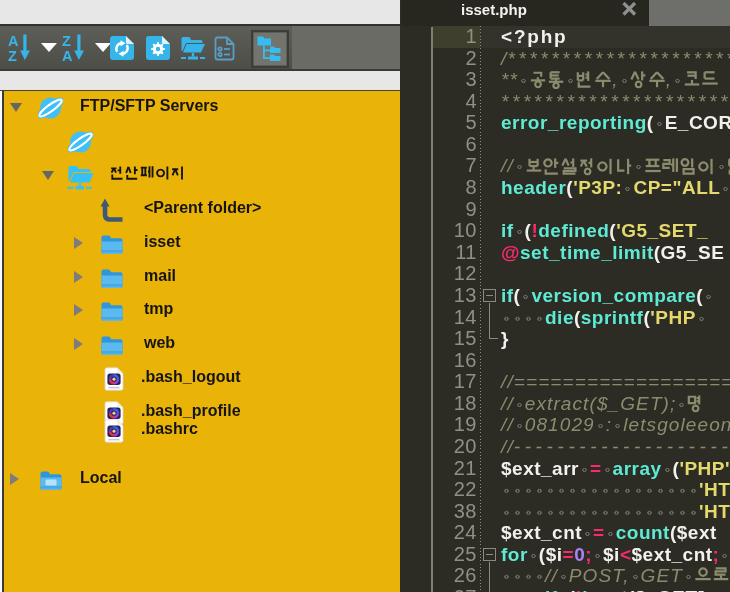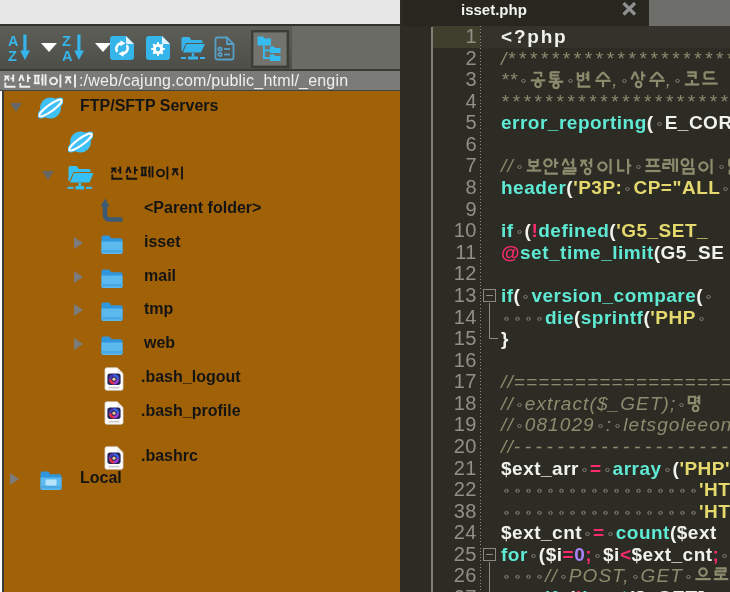--- a/index.html
+++ b/index.html
@@ -8,21 +8,21 @@
 
 #lpanel{position:absolute;left:0;top:0;width:400px;height:592px;background:#e7e7e7;}
 #titlebar{position:absolute;left:0;top:0;width:400px;height:24px;background:#4a4a4a;}
 #titlebar .t{position:absolute;left:7px;top:1px;font-size:15px;font-weight:700;color:#ececea;}
 #tbsep{position:absolute;left:0;top:24px;width:400px;height:2px;background:#32322f;}
 #toolbar{position:absolute;left:0;top:26px;width:400px;height:43px;background:#6b6b66;}
 #toolbar .lhalf{position:absolute;left:0;top:0;width:292px;height:43px;background:linear-gradient(#5e5e59,#4e4e49);}
 #toolsep{position:absolute;left:0;top:69px;width:400px;height:2px;background:#3a3a36;}
 #pathbar{position:absolute;left:0;top:71px;width:400px;height:19px;background:#7b7b77;color:#efefec;font-size:16px;line-height:19px;letter-spacing:0.2px;white-space:nowrap;}
 #pathsep{position:absolute;left:0;top:90px;width:400px;height:1px;background:#44443f;}
-#tree{position:absolute;left:0;top:91px;width:400px;height:501px;background:#a16207;}
+#tree{position:absolute;left:0;top:91px;width:400px;height:501px;background:#eab308;}
 #tree .ledge{position:absolute;left:1.5px;top:0;width:2px;height:501px;background:#3a3a3a;}
 #tree .wedge{position:absolute;left:0;top:0;width:1.5px;height:501px;background:#fbfbfb;}
 .row{position:absolute;left:0;width:400px;height:34px;}
 .row .lbl{position:absolute;top:6px;font-size:16px;font-weight:700;color:#141414;white-space:nowrap;}
 .tri{position:absolute;width:0;height:0;}
 .tri.d{border-left:6.5px solid transparent;border-right:6.5px solid transparent;border-top:9px solid #666;}
 .tri.r{border-top:6.5px solid transparent;border-bottom:6.5px solid transparent;border-left:9px solid #7c7c7c;}
 
 #ed{position:absolute;left:402px;top:0;width:328px;height:592px;background:#2c2c25;overflow:hidden;}
 #tabbar{position:absolute;left:0;top:0;width:328px;height:26px;background:#272720;}
@@ -122,33 +122,20 @@
 <path d="M6.5 6.5 L12 6.5 L13.5 8.5 L20 8.5 L20 15.5 L6.5 15.5 Z"></path>
 <rect x="12" y="15.5" width="1.8" height="13.5"></rect>
 <rect x="12" y="19.5" width="7" height="1.8"></rect>
             <rect x="12" y="27.2" width="7" height="1.8"></rect>
 <path d="M19 16.5 L23 16.5 L24 18 L29.5 18 L29.5 23 L19 23 Z"></path>
 <path d="M19 24.5 L23 24.5 L24 26 L29.5 26 L29.5 31 L19 31 Z"></path>
           </g>
         </svg>
       </div>
   <div id="toolsep"></div>
-  <div id="pathbar">
-        <span style="position:absolute;left:3px;"><span class="kc"><svg>
-              <use href="#k-jeon"></use>
-            </svg></span><span class="kc"><svg>
-              <use href="#k-san"></use>
-            </svg></span><span class="kc"><svg>
-              <use href="#k-pe"></use>
-            </svg></span><span class="kc"><svg>
-              <use href="#k-i"></use>
-            </svg></span><span class="kc"><svg>
-              <use href="#k-ji"></use>
-            </svg></span>:/web/cajung.com/public_html/_engin</span>
-      </div>
   <div id="pathsep"></div>
   <div id="tree">
     <div class="ledge"></div>
         <div class="wedge"></div>
     <div class="row" style="top:-0.5px">
           <div class="tri d" style="left:10px;top:12px"></div>
           <svg class="abs" style="left:38px;top:5px" width="25" height="25" viewBox="0 0 25 25">
             <circle cx="12.5" cy="12" r="10.5" fill="#3fc0f7"></circle>
             <g transform="rotate(-36 12.5 12)">
               <ellipse cx="12.5" cy="12" rx="13.6" ry="3.3" fill="none" stroke="#3fc0f7" stroke-width="4.2"></ellipse>
@@ -258,21 +245,21 @@
               <path d="M10 8.3 A3.9 3.9 0 0 1 13.9 12.2" stroke="#3c62e8"></path>
               <path d="M13.9 12.2 A3.9 3.9 0 0 1 10 16.1" stroke="#9b3fd6"></path>
               <path d="M10 16.1 A3.9 3.9 0 0 1 6.1 12.2" stroke="#e42f48"></path>
               <path d="M6.1 12.2 A3.9 3.9 0 0 1 10 8.3" stroke="#4a3ab8"></path>
             </g>
             <circle cx="10" cy="12.2" r="1.6" fill="#e8cba0"></circle>
             <rect x="4.5" y="19.8" width="11" height="1.6" fill="#c9c9c9"></rect>
           </svg>
           <span class="lbl" style="left:141px">.bash_profile</span>
         </div>
-    <div class="row" style="top:350px">
+    <div class="row" style="top:323px">
           <svg class="abs" style="left:104px;top:5px" width="20" height="24" viewBox="0 0 20 24">
             <path d="M1 2.5 Q1 0.8 2.7 0.8 L13.2 0.8 L19 6.6 L19 21.5 Q19 23.2 17.3 23.2 L2.7 23.2 Q1 23.2 1 21.5 Z" fill="#fff" stroke="#d6d6d6" stroke-width="0.8"></path>
             <path d="M13.2 0.8 L13.2 5 Q13.2 6.6 14.8 6.6 L19 6.6 Z" fill="#ededed"></path>
             <rect x="3.4" y="6.5" width="13.2" height="11.4" rx="2.6" fill="#252356"></rect>
             <g fill="none" stroke-width="2.6">
               <path d="M10 8.3 A3.9 3.9 0 0 1 13.9 12.2" stroke="#3c62e8"></path>
               <path d="M13.9 12.2 A3.9 3.9 0 0 1 10 16.1" stroke="#9b3fd6"></path>
               <path d="M10 16.1 A3.9 3.9 0 0 1 6.1 12.2" stroke="#e42f48"></path>
               <path d="M6.1 12.2 A3.9 3.9 0 0 1 10 8.3" stroke="#4a3ab8"></path>
             </g>

